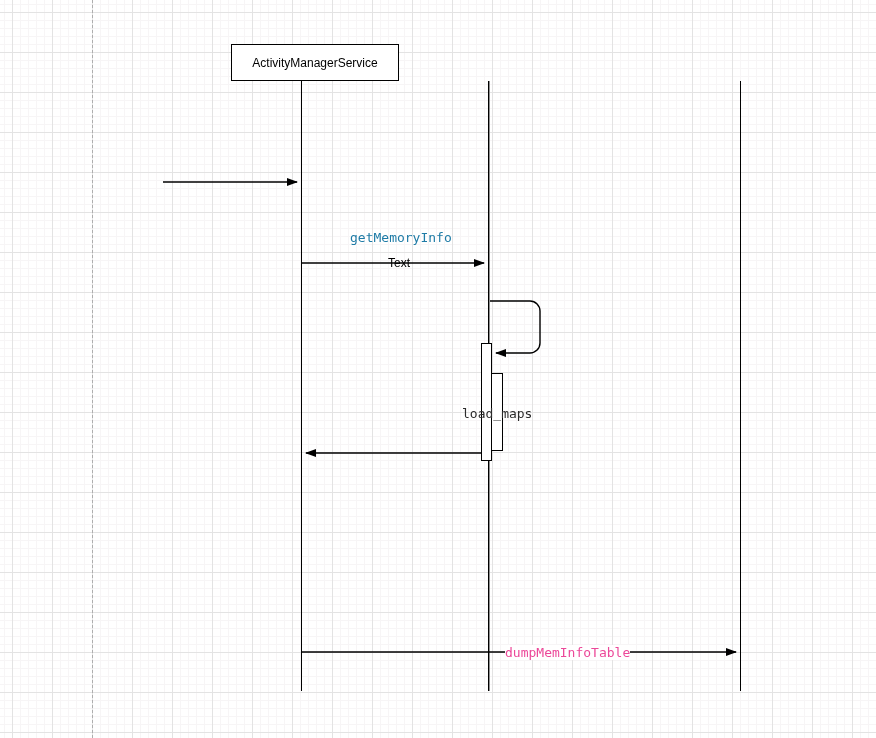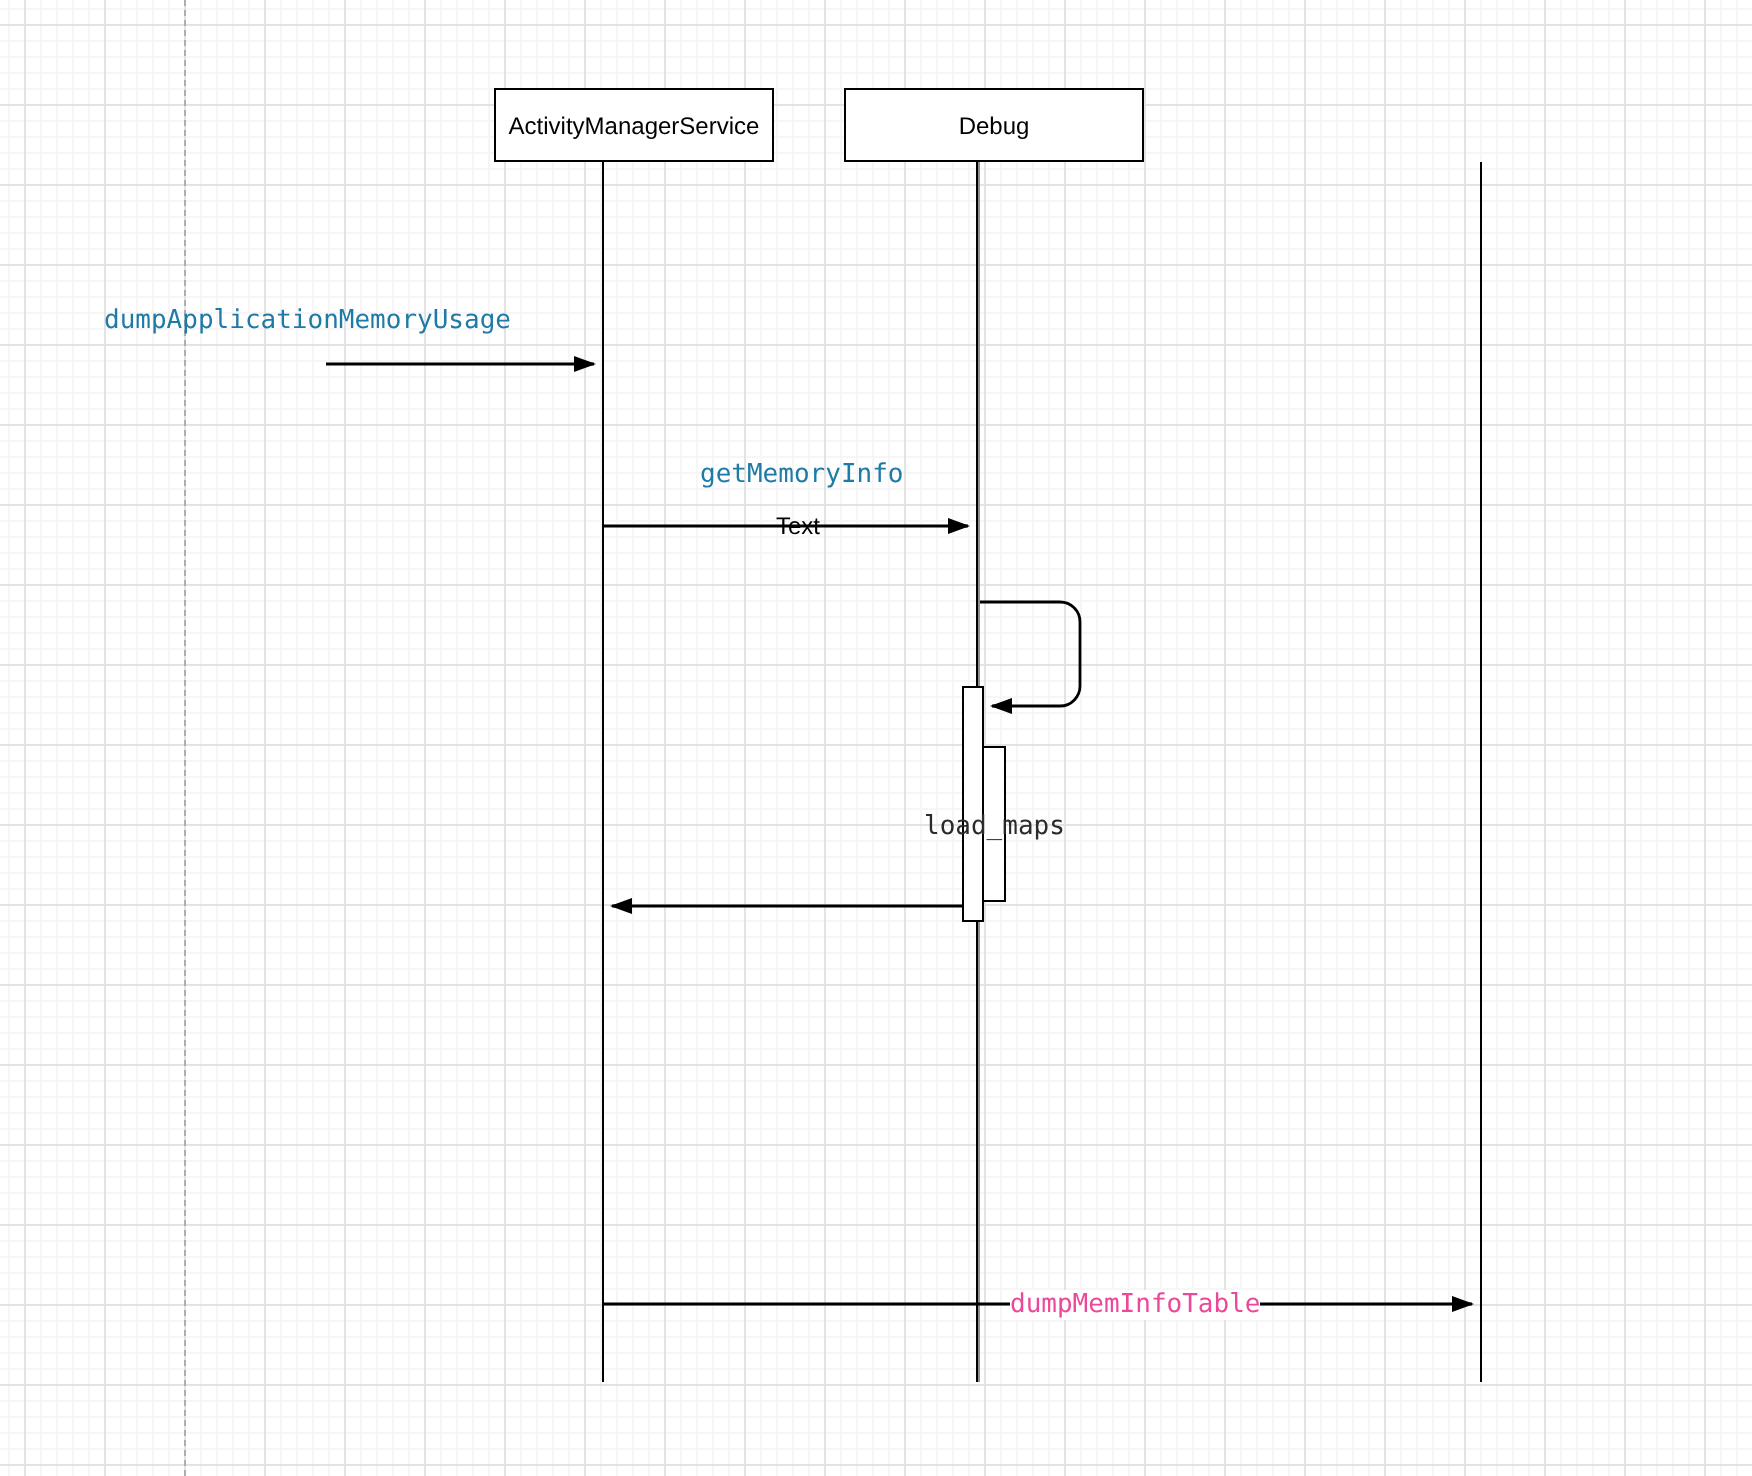--- a/index.html
+++ b/index.html
@@ -59,44 +59,40 @@
 <body>
 
 <div class="canvas">
 
   <div class="page-boundary"></div>
 
   <div class="lifeline" style="left:301px;"></div>
   <div class="lifeline shadowed" style="left:488px;"></div>
   <div class="lifeline" style="left:740px;"></div>
 
-  <div class="actor-box" style="left:231px;width:140px;margin-left:16px;">
+  <div class="actor-box" style="left:231px;width:168px;">
     <span>ActivityManagerService</span>
-  </div>
-  <div class="actor-box" style="left:422px;width:150px;">
-    <span>Debug</span>
   </div>
 
   <div class="activation" style="left:481px;top:343px;width:11px;height:118px;"></div>
   <div class="activation" style="left:491px;top:373px;width:12px;height:78px;"></div>
 
   <svg class="arrow-layer" width="876" height="738" viewBox="0 0 876 738">
     <defs>
       <marker id="arrowhead" markerWidth="12" markerHeight="10" refX="10" refY="4" orient="auto" markerUnits="userSpaceOnUse">
         <path d="M0,0 L11,4 L0,8 Z" fill="#000000"></path>
       </marker>
     </defs>
     <path d="M163,182 H297" stroke="#000000" stroke-width="1.4" fill="none" marker-end="url(#arrowhead)"></path>
     <path d="M302,263 H484" stroke="#000000" stroke-width="1.4" fill="none" marker-end="url(#arrowhead)"></path>
     <path d="M490,301 h40 a10,10 0 0 1 10,10 v32 a10,10 0 0 1 -10,10 h-34" stroke="#000000" stroke-width="1.4" fill="none" marker-end="url(#arrowhead)"></path>
     <path d="M481,453 H306" stroke="#000000" stroke-width="1.4" fill="none" marker-end="url(#arrowhead)"></path>
     <path d="M302,652 H736" stroke="#000000" stroke-width="1.4" fill="none" marker-end="url(#arrowhead)"></path>
   </svg>
 
-  <div class="msg-label method" style="left:52px;top:153px;">dumpApplicationMemoryUsage</div>
 
   <div class="msg-label method" style="left:350px;top:230px;">getMemoryInfo</div>
 
   <div class="small-label" style="left:388px;top:256px;">Text</div>
 
 
   <div class="msg-label plain" style="left:462px;top:406px;">load_maps</div>
 
   <div class="msg-label onlinebg" style="left:505px;top:645px;">dumpMemInfoTable</div>
 

